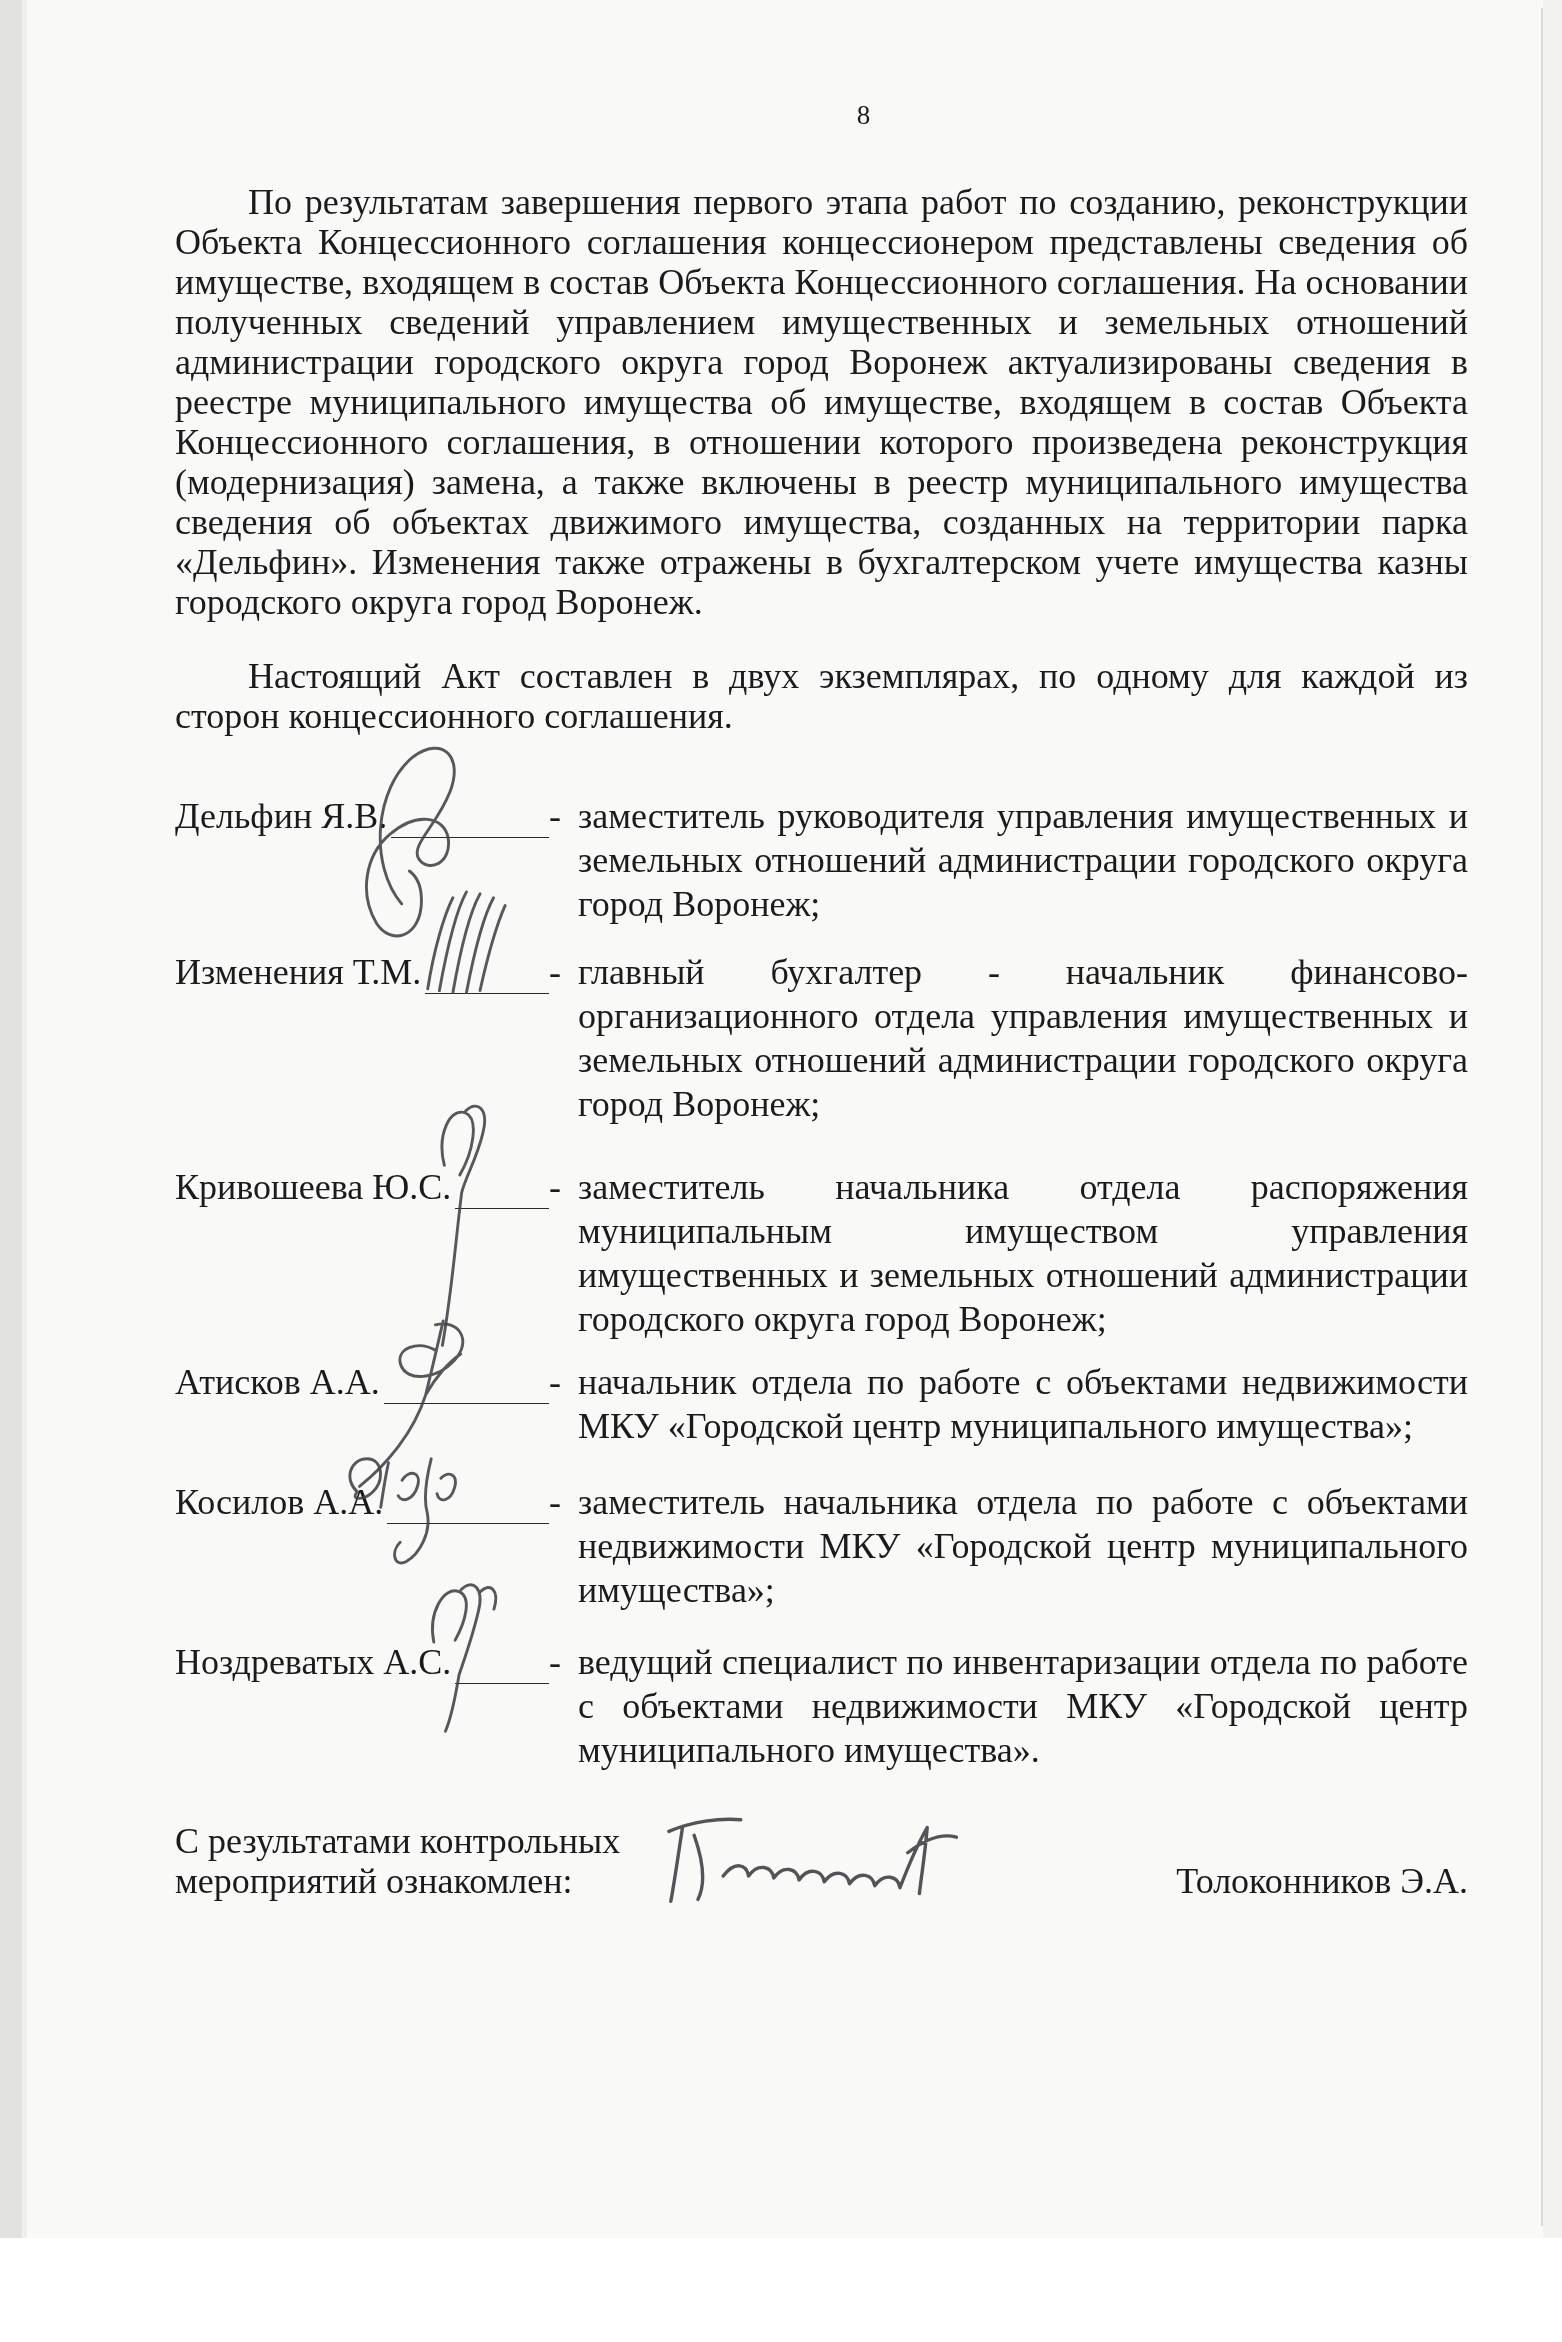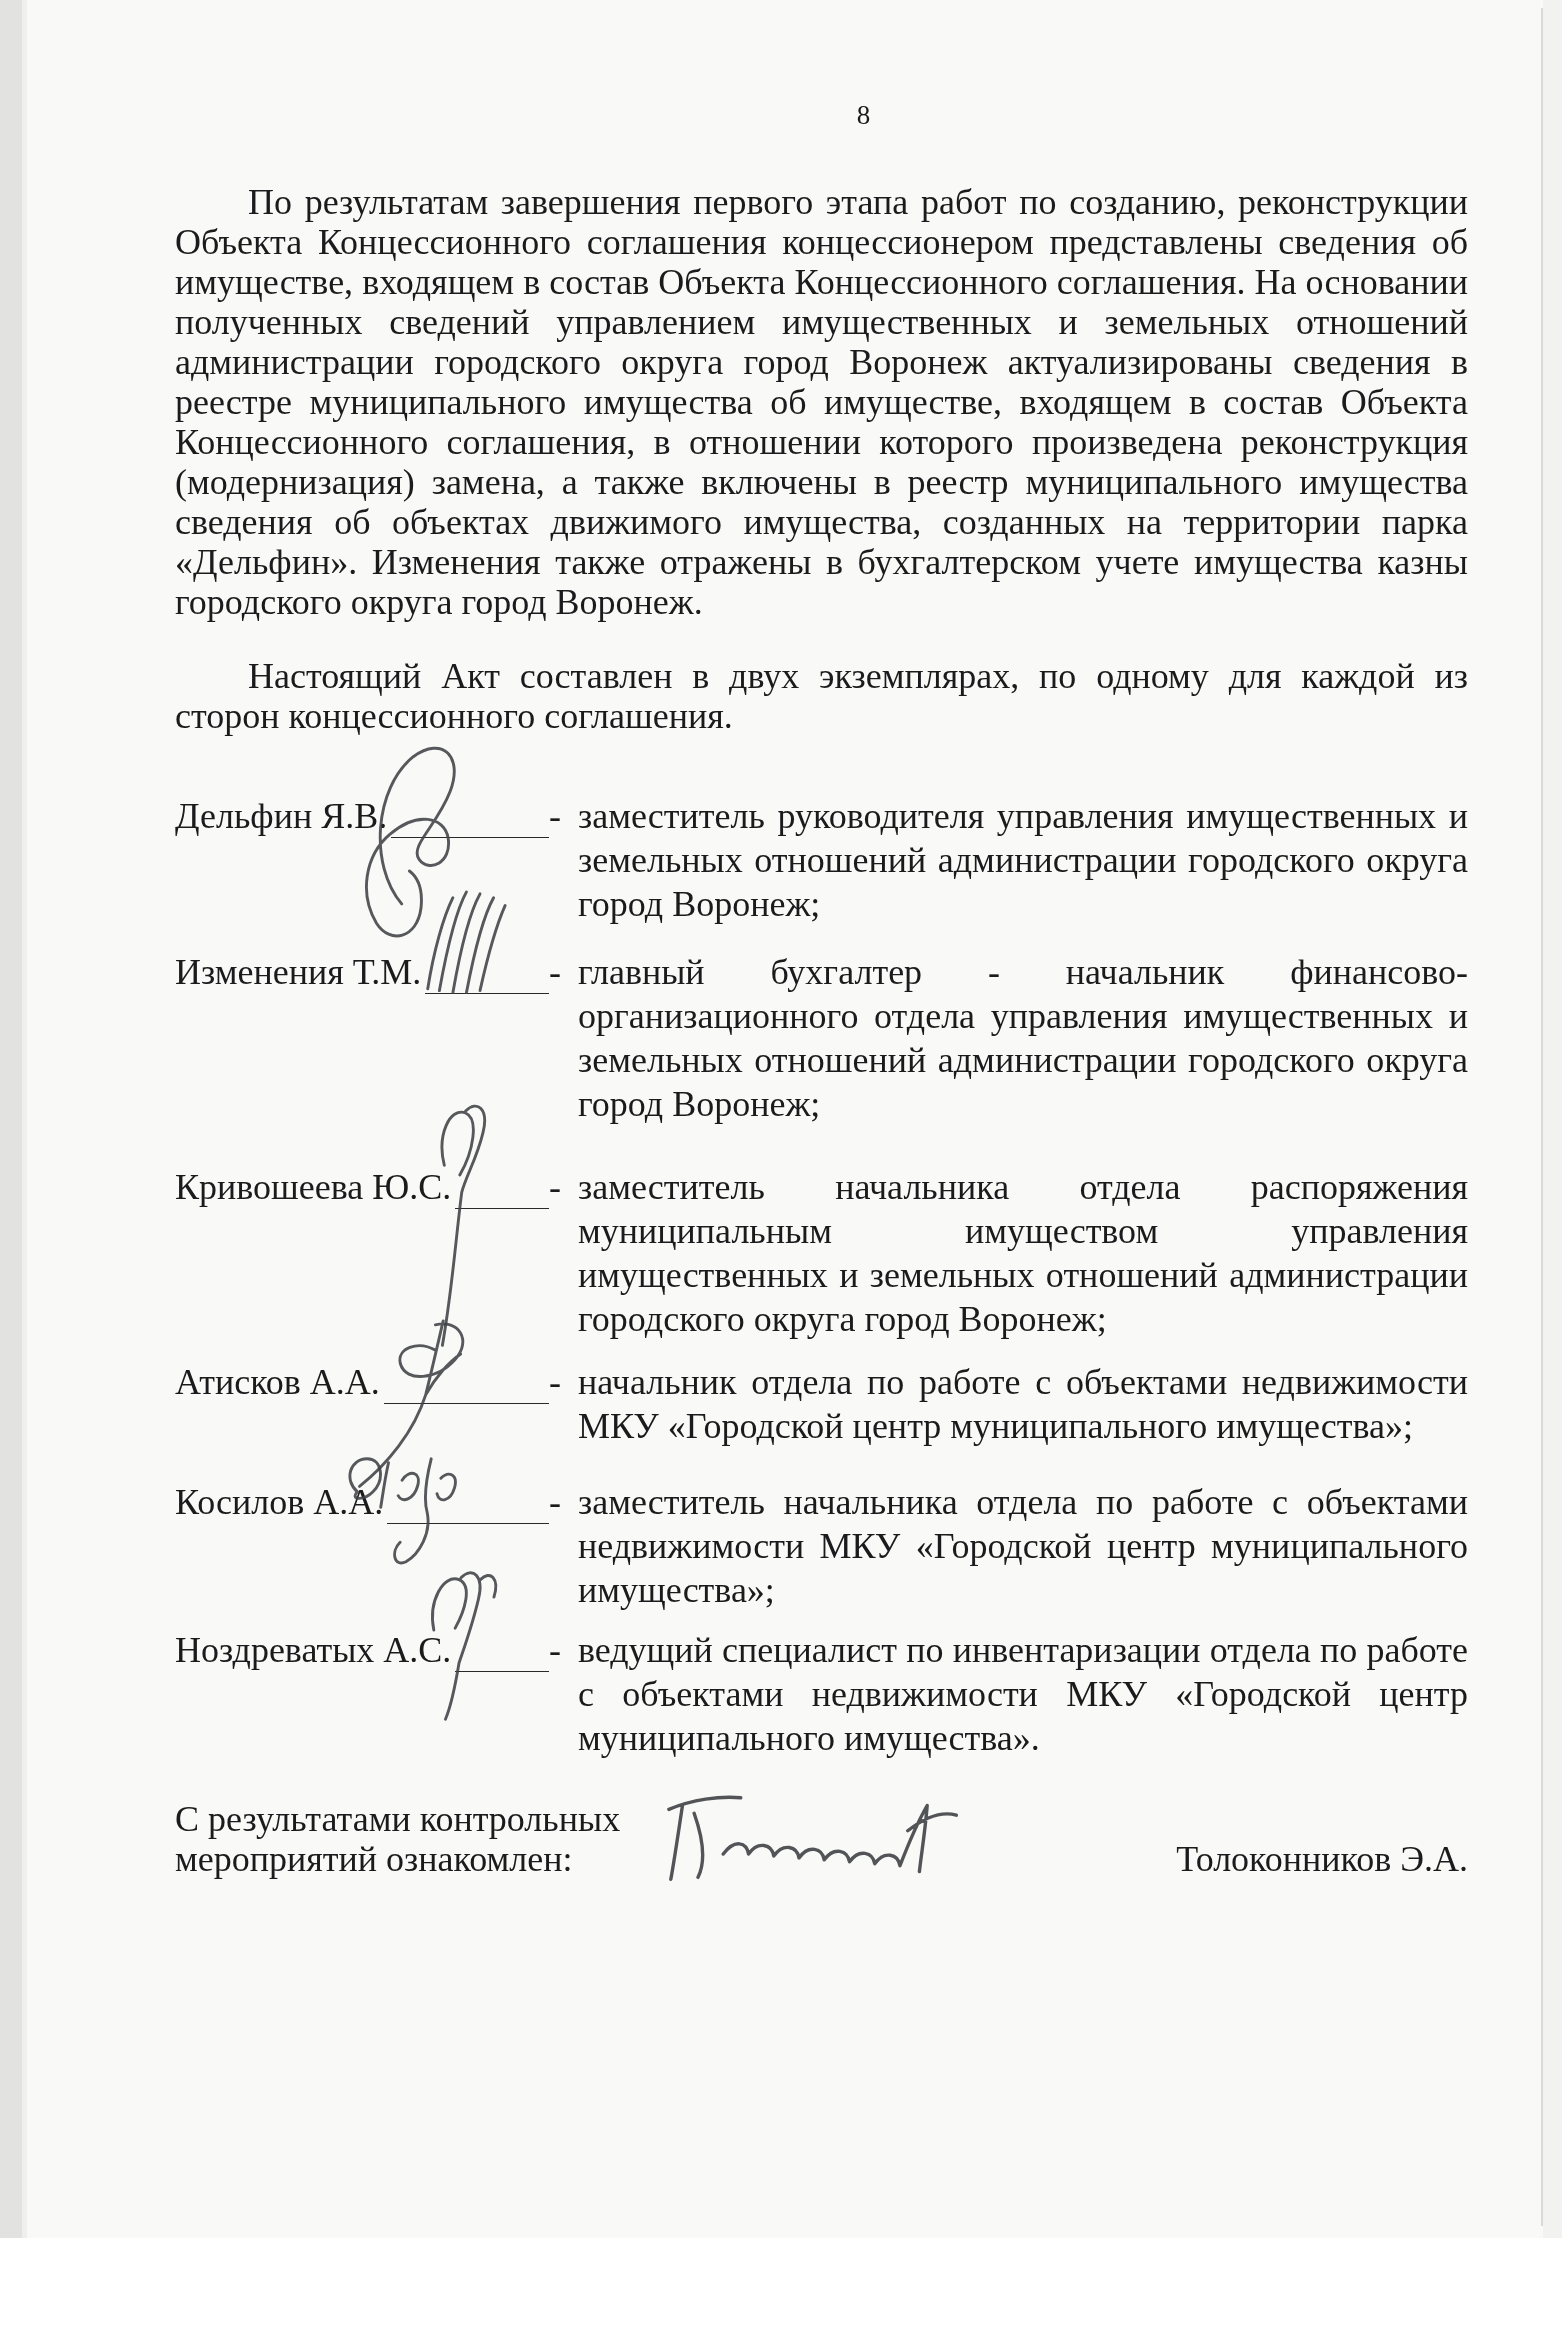--- a/index.html
+++ b/index.html
@@ -47,40 +47,40 @@
   .para.p2{margin-top:34px;}
   .sig-row{
     display:flex;align-items:flex-start;position:relative;
     line-height:44px;
   }
   .sig-row.r1{margin-top:58px;}
   .sig-row.r2{margin-top:24px;}
   .sig-row.r3{margin-top:39px;}
   .sig-row.r4{margin-top:19.4px;}
   .sig-row.r5{margin-top:32px;}
-  .sig-row.r6{margin-top:16px;}
+  .sig-row.r6{margin-top:28px;}
   .sig-left{
     width:374px;flex:0 0 374px;display:flex;align-items:flex-end;
     position:relative;
   }
   .sig-name{white-space:nowrap;}
   .sig-line{
     flex:1;height:39px;border-bottom:1.9px solid #2a2a2a;margin-left:3.9px;
   }
   .sig-mark{
     position:absolute;overflow:visible;pointer-events:none;
   }
   .sig-mark path{
     fill:none;stroke:#3f4145;stroke-width:3;stroke-linecap:round;
     stroke-linejoin:round;opacity:.88;
   }
   .sig-dash{flex:0 0 29px;}
   .sig-role{flex:1;text-align:justify;font-family:Liberation Serif, serif;}
   .ack-row{
-    margin-top:39px;position:relative;display:flex;
+    margin-top:49px;position:relative;display:flex;
   }
   .ack-label{width:456px;flex:0 0 456px;}
   .ack-sig{position:absolute;left:490px;top:-11.6px;overflow:visible;}
   .ack-sig path{
     fill:none;stroke:#3f4145;stroke-width:3.5;stroke-linecap:round;
     stroke-linejoin:round;opacity:.9;
   }
   .ack-name{
     margin-left:auto;padding-top:40px;white-space:nowrap;
   }

